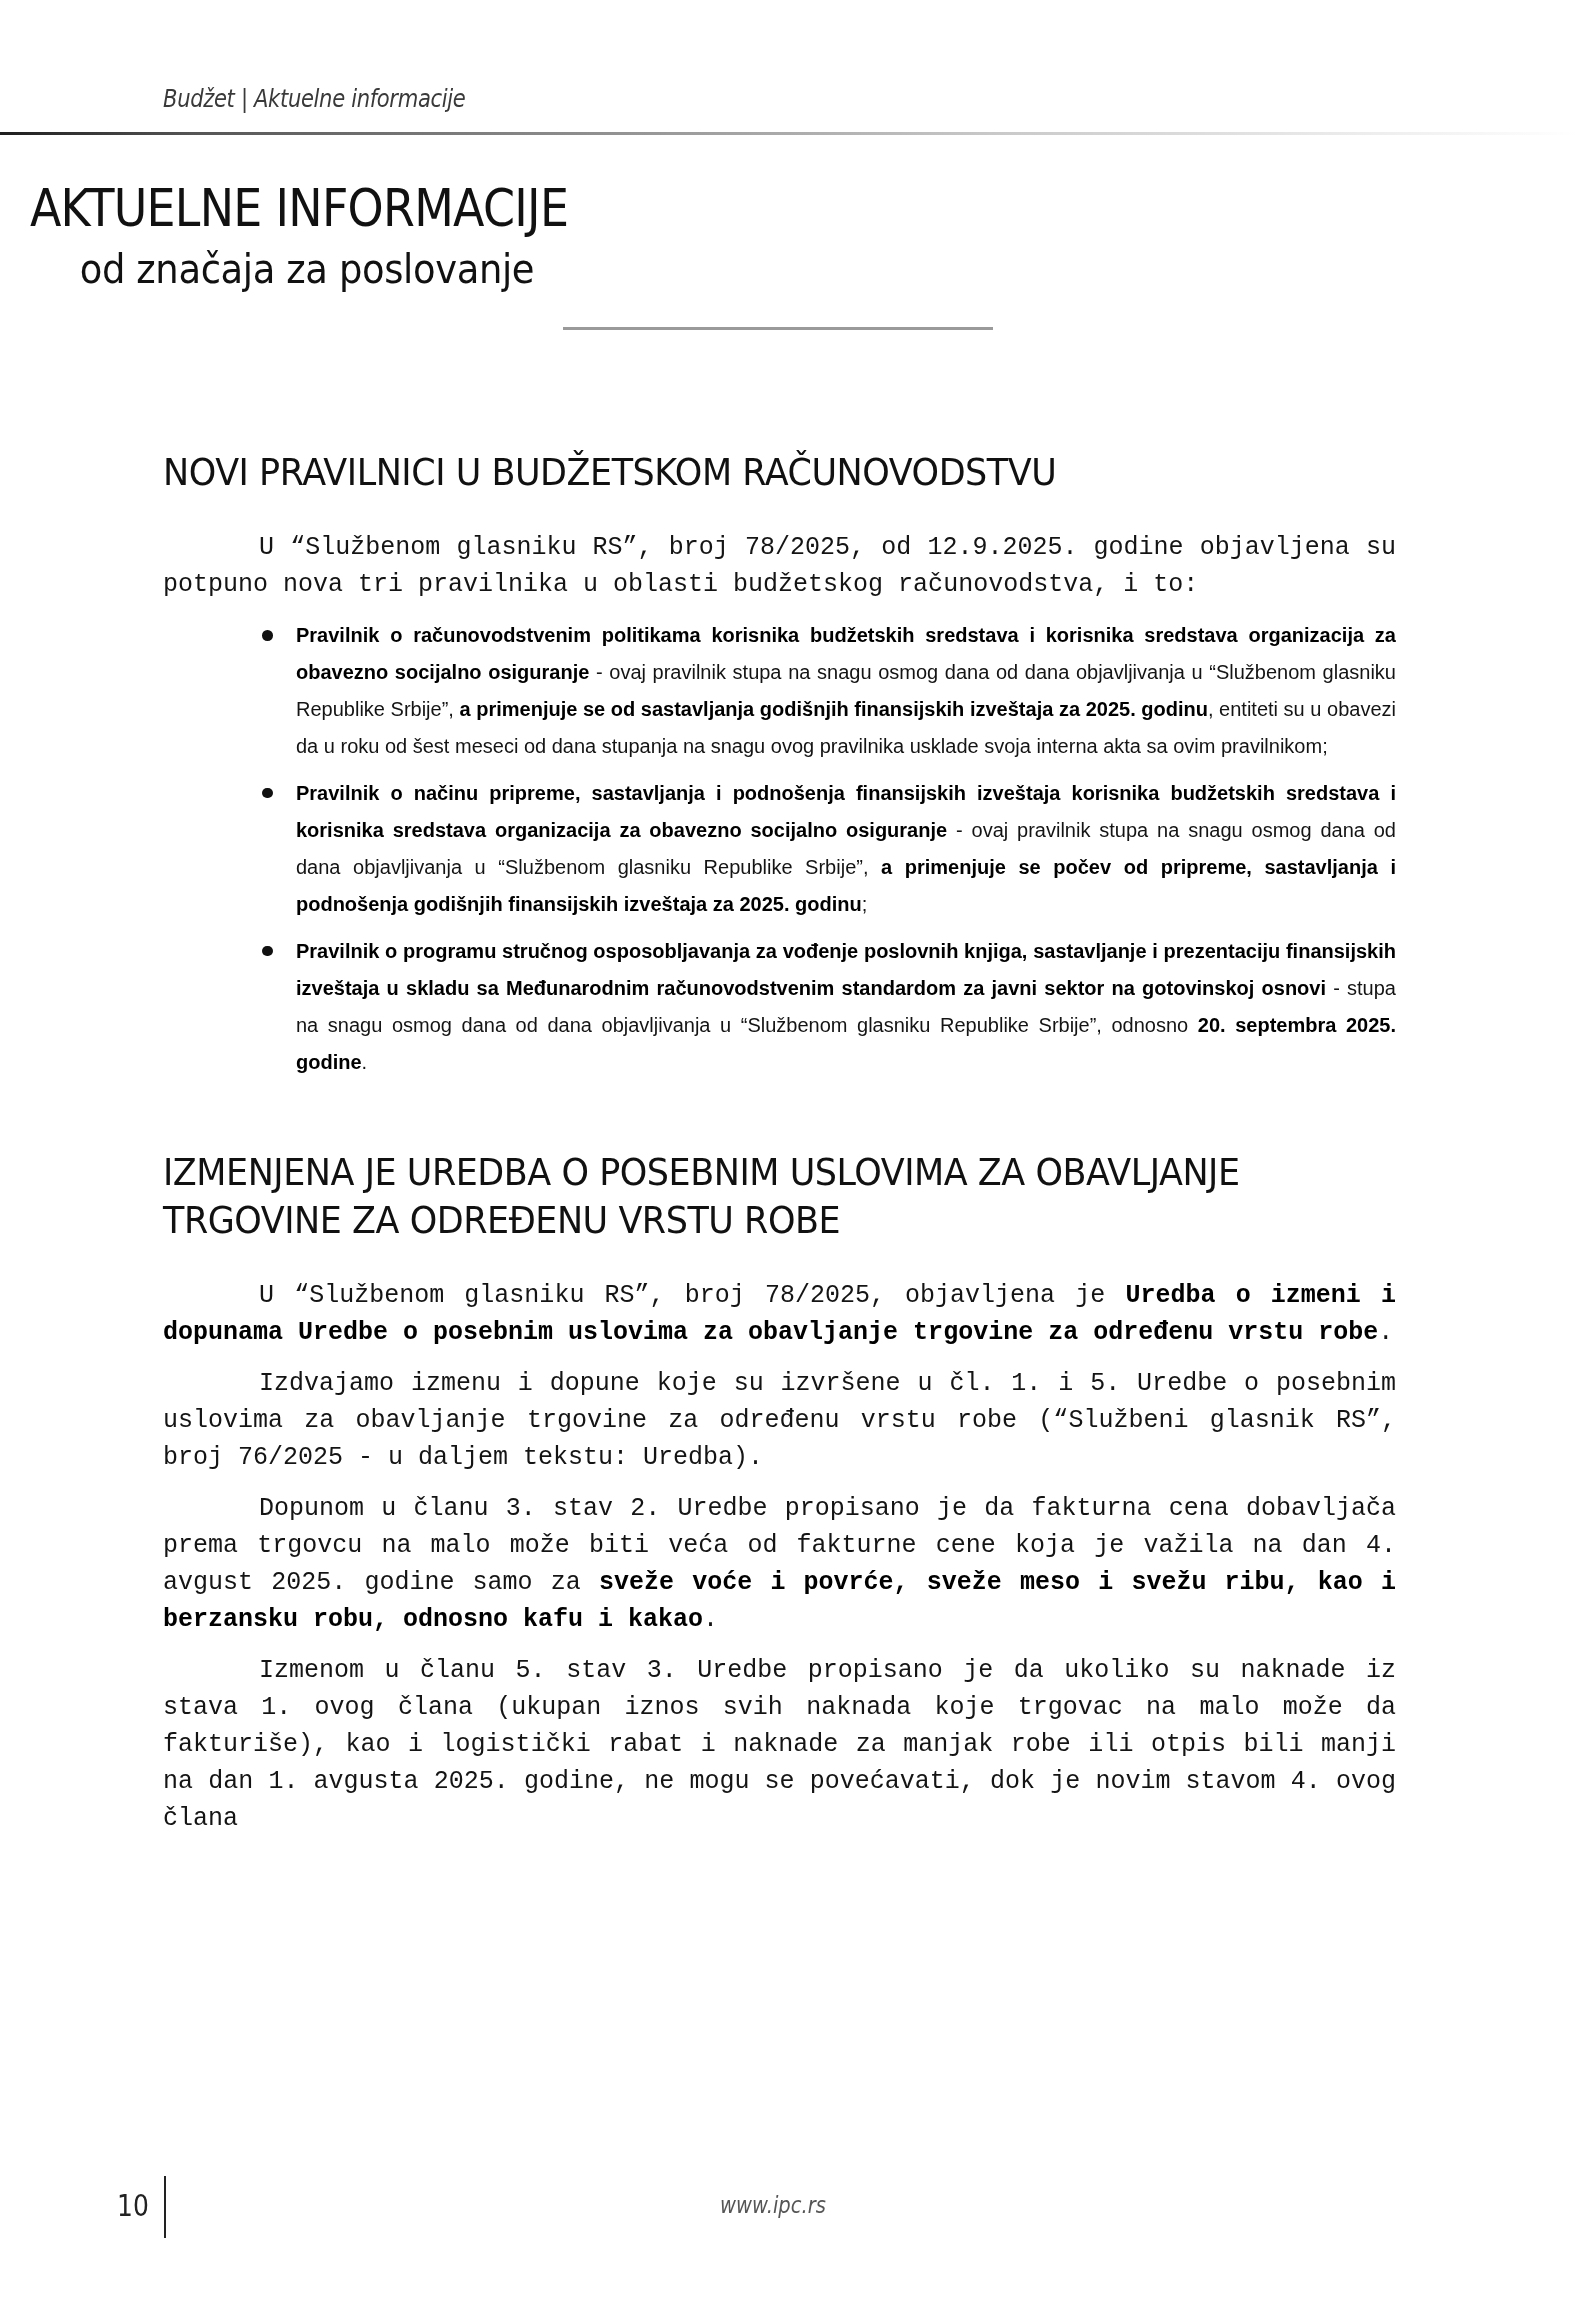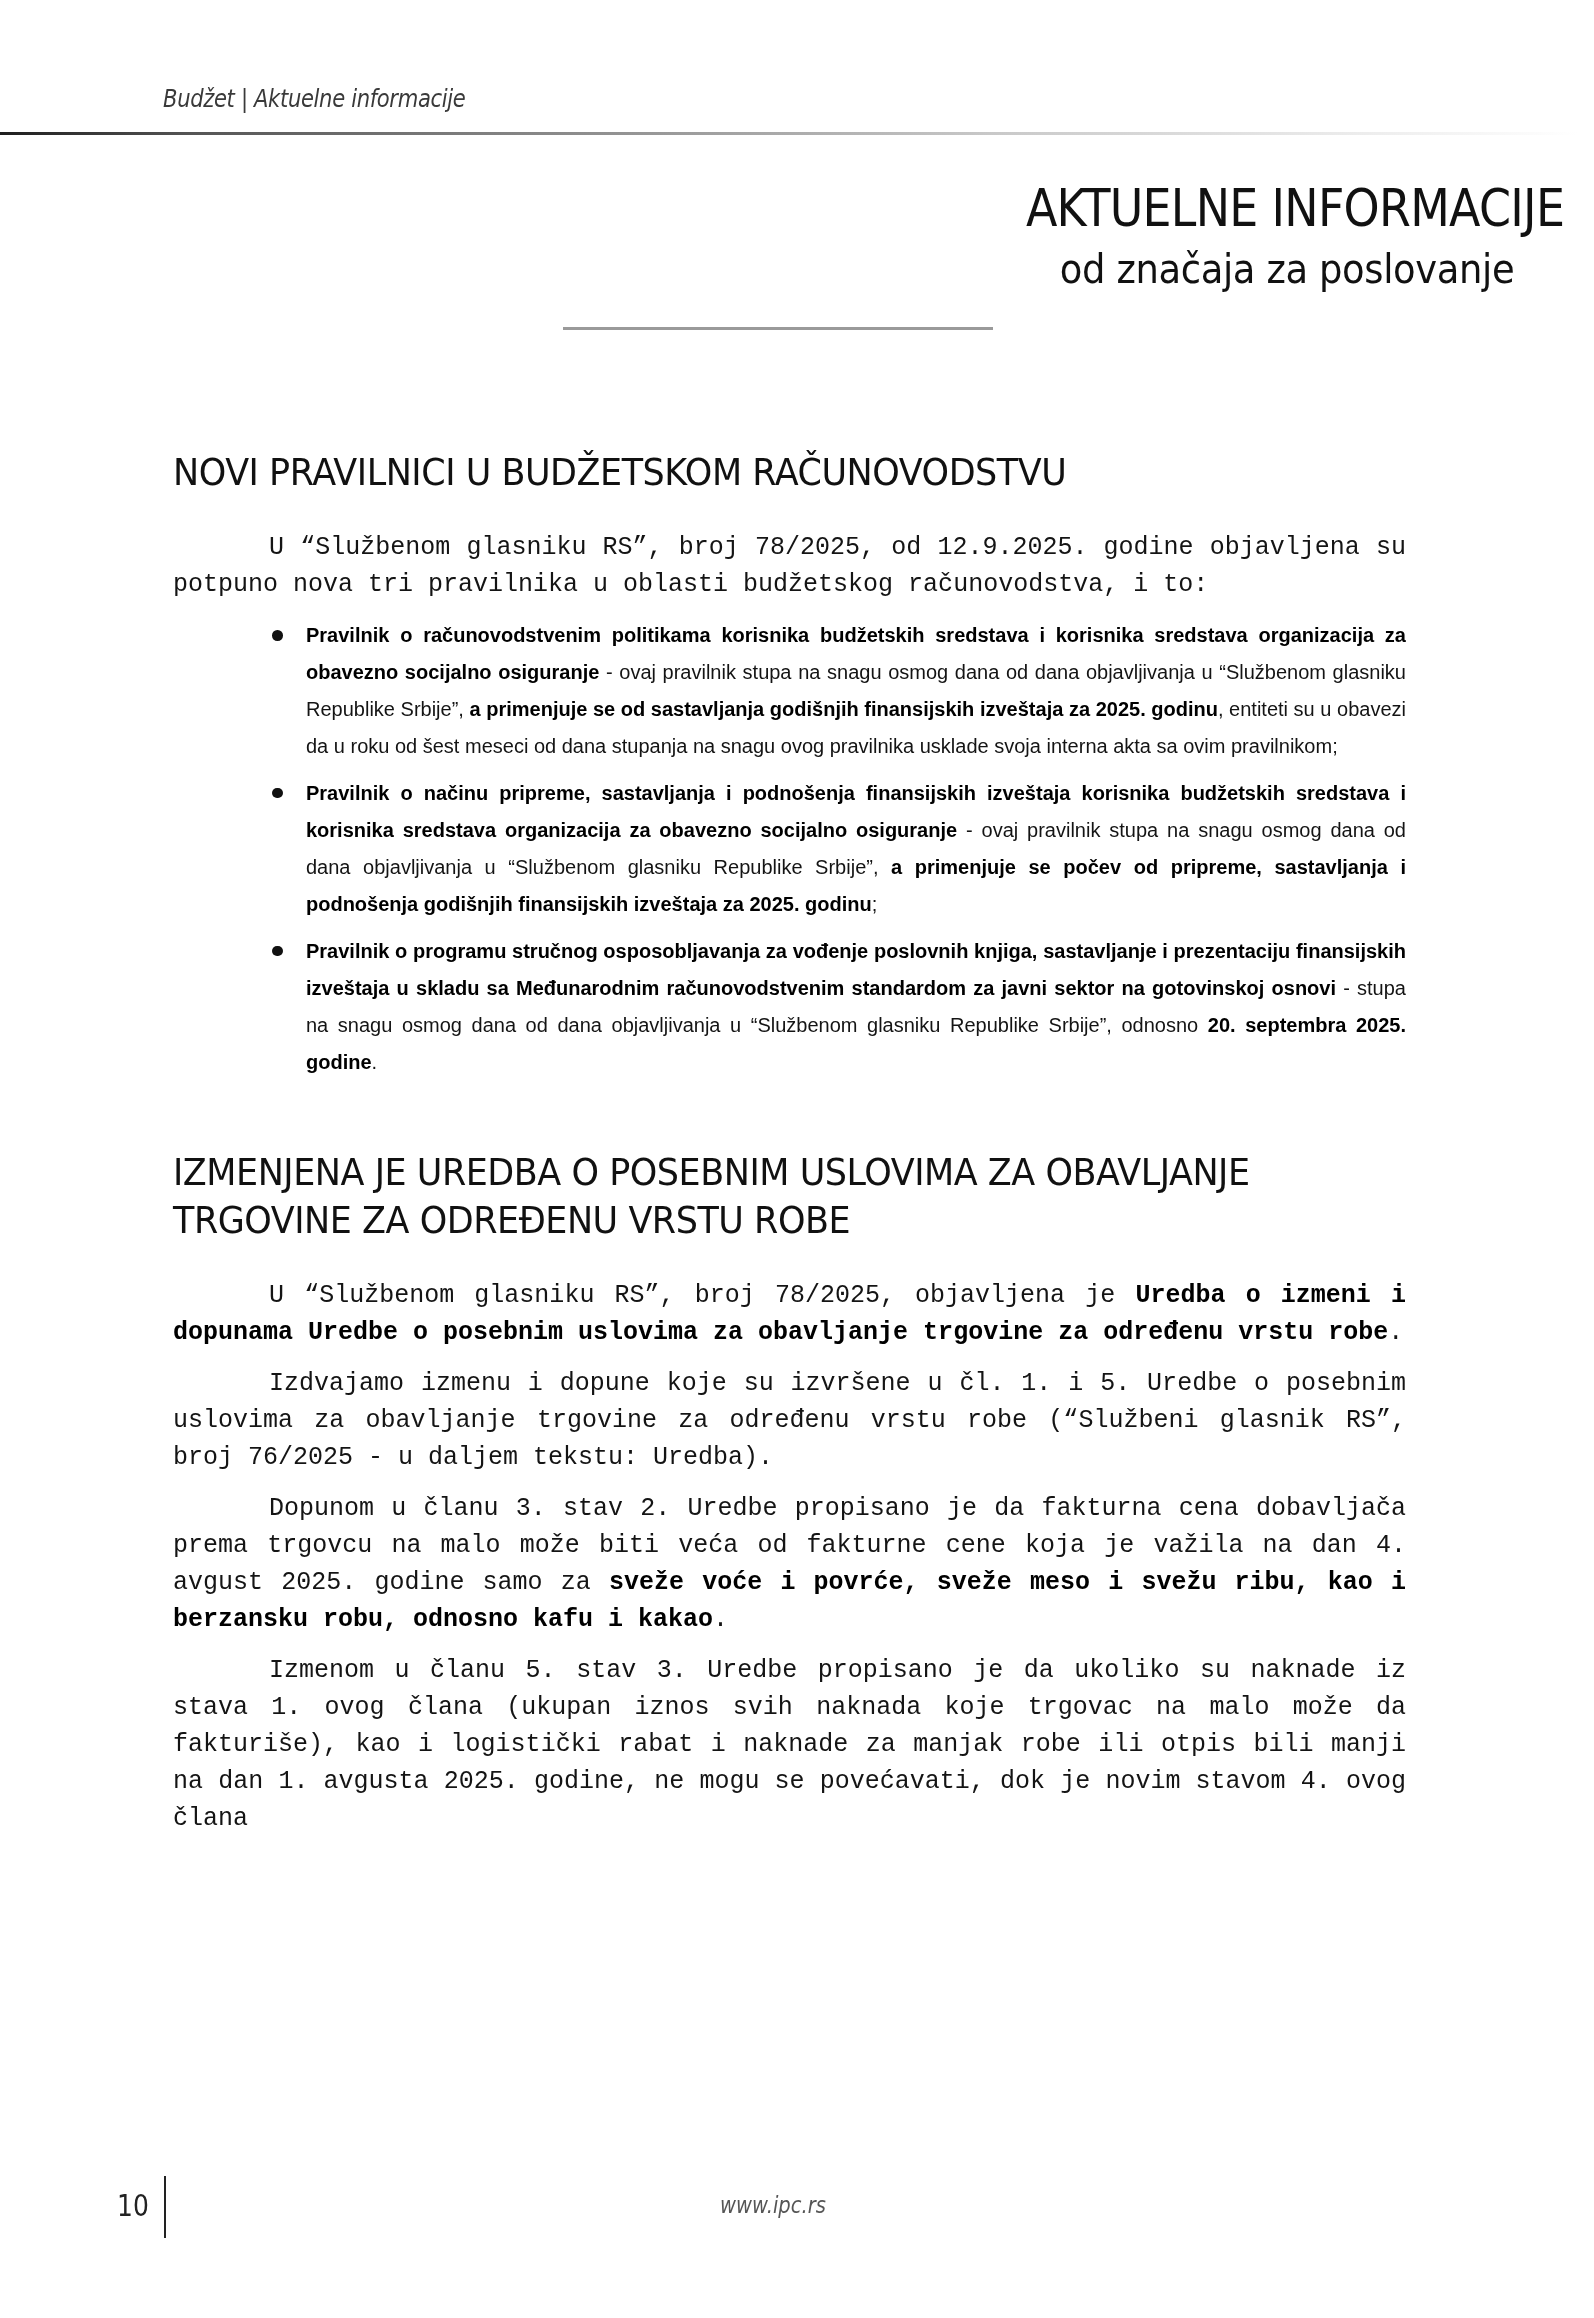--- a/index.html
+++ b/index.html
@@ -7,32 +7,32 @@
   .running-header {
     position: absolute; left: 163px; top: 85px;
     font-family: "DejaVu Sans", sans-serif; font-style: italic; font-weight: normal;
     font-size: 24px; color: #3a3a3a; letter-spacing: -0.4px; transform: scaleX(0.88); transform-origin: left center;
     white-space: nowrap;
   }
   .header-rule {
     position: absolute; left: 0; top: 132px; width: 1594px; height: 2.5px;
     background: linear-gradient(to right, #1e1e1e 0%, #555 12%, #8a8a8a 35%, #c8c8c8 62%, #ececec 85%, rgba(255,255,255,0) 99%);
   }
-  .masthead { position: absolute; left: 0; width: 1594px; top: 178px; text-align: right; }
+  .masthead { position: absolute; left: 0; width: 1594px; top: 178px; text-align: left; }
   .masthead-title {
     font-family: "DejaVu Sans", sans-serif; font-weight: normal; font-size: 51px; line-height: 62px;
     color: #111; letter-spacing: -0.8px; transform: scaleX(0.9); display: inline-block;
   }
   .masthead-subtitle {
     font-family: "DejaVu Sans", sans-serif; font-weight: normal; font-size: 41px; line-height: 49px;
     color: #111; letter-spacing: -0.4px; transform: scaleX(0.9); display: block; margin-top: 4.9px;
   }
   .masthead-rule { position: absolute; left: 563px; top: 327px; width: 430px; height: 2.5px; background: #9a9a9a; }
 
-  .content { position: absolute; left: 173px; top: 448px; width: 1233px; }
+  .content { position: absolute; left: 163px; top: 448px; width: 1233px; }
   .section-heading {
     font-family: "DejaVu Sans", sans-serif; font-weight: normal; font-size: 38px; line-height: 48px;
     color: #111; margin: 0; letter-spacing: -0.5px; white-space: nowrap;
     transform: scaleX(0.92); transform-origin: left center;
   }
   .section-heading.two { margin-top: 67px; }
   .para {
     font-family: Liberation Mono, monospace; font-size: 25px; line-height: 37px;
     text-align: justify; margin: 8px 0 14px 0; color: #141414;
   }

